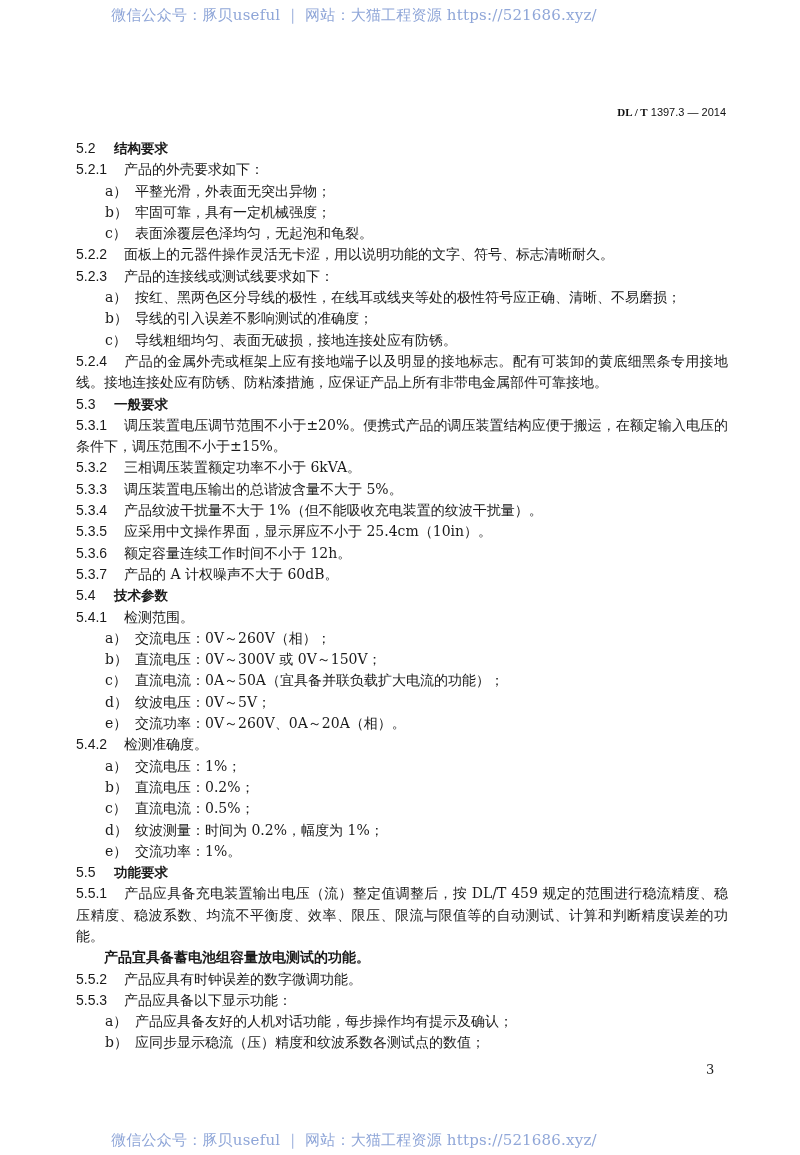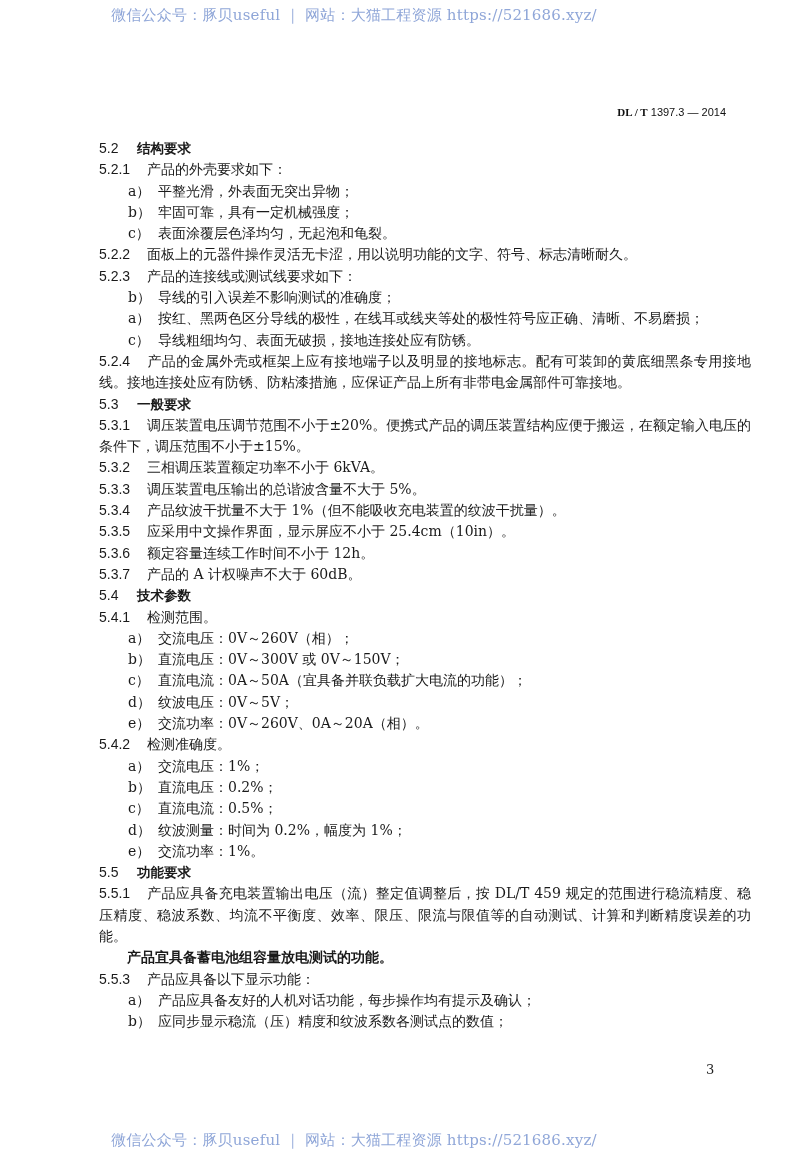--- a/index.html
+++ b/index.html
@@ -5,21 +5,21 @@
   html, body { margin: 0; padding: 0; background: #ffffff; }
   body { width: 800px; height: 1155px; position: relative; overflow: hidden;
          font-family: "DejaVu Serif", "Liberation Serif", serif; color: #1a1a1a; }
   .watermark { position: absolute; left: 12px; width: 684px; text-align: center;
                font-size: 15px; color: #8fa6d8; font-family: "DejaVu Serif", serif; letter-spacing: 0.2px; }
   .wm-top { top: 6px; }
   .wm-bottom { top: 1131px; }
   .std-code { position: absolute; top: 106px; right: 74px; font-size: 11px;
               font-family: "Liberation Sans", sans-serif; color: #111; }
   .std-code .b { font-weight: bold; font-family: "Liberation Serif", serif; }
-  .content { position: absolute; left: 76px; top: 138px; width: 652px; font-size: 14px; line-height: 21.3px; margin-left: 23px; }
+  .content { position: absolute; left: 76px; top: 138px; width: 652px; font-size: 14px; line-height: 21.3px; }
   .line { white-space: nowrap; }
   .wrap { white-space: normal; text-align: justify; }
   .num { font-family: "Liberation Sans", "DejaVu Sans", sans-serif; display: inline-block; }
   .sec .num { width: 38px; }
   .clause .num { width: 48px; }
   .sec .title { font-family: "DejaVu Sans", sans-serif; font-weight: bold; font-size: 13.5px; }
   .item { padding-left: 29px; }
   .item .lbl { display: inline-block; width: 30px; }
   .para { text-indent: 28px; font-weight: bold; }
   .page-num { position: absolute; top: 1062px; left: 706px; font-size: 13px; color: #222; }
@@ -47,22 +47,22 @@
   <div class="line item"><span class="lbl">b）</span><span>牢固可靠，具有一定机械强度；</span></div>
   <div class="line item"><span class="lbl">c）</span><span>表面涂覆层色泽均匀，无起泡和龟裂。</span></div>
 
   <div class="line clause">
     <span class="num">5.2.2</span><span>面板上的元器件操作灵活无卡涩，用以说明功能的文字、符号、标志清晰耐久。</span>
   </div>
 
   <div class="line clause">
     <span class="num">5.2.3</span><span>产品的连接线或测试线要求如下：</span>
   </div>
+  <div class="line item"><span class="lbl">a）</span><span>按红、黑两色区分导线的极性，在线耳或线夹等处的极性符号应正确、清晰、不易磨损；</span></div>
   <div class="line item"><span class="lbl">b）</span><span>导线的引入误差不影响测试的准确度；</span></div>
-  <div class="line item"><span class="lbl">a）</span><span>按红、黑两色区分导线的极性，在线耳或线夹等处的极性符号应正确、清晰、不易磨损；</span></div>
   <div class="line item"><span class="lbl">c）</span><span>导线粗细均匀、表面无破损，接地连接处应有防锈。</span></div>
 
   <div class="wrap clause">
     <span class="num">5.2.4</span><span>产品的金属外壳或框架上应有接地端子以及明显的接地标志。配有可装卸的黄底细黑条专用接地线。接地连接处应有防锈、防粘漆措施，应保证产品上所有非带电金属部件可靠接地。</span>
   </div>
 
   <div class="line sec">
     <span class="num">5.3</span><span class="title">一般要求</span>
   </div>
 
@@ -96,20 +96,21 @@
 
   <div class="line sec">
     <span class="num">5.5</span><span class="title">功能要求</span>
   </div>
 
   <div class="wrap clause">
     <span class="num">5.5.1</span><span>产品应具备充电装置输出电压（流）整定值调整后，按 DL/T 459 规定的范围进行稳流精度、稳压精度、稳波系数、均流不平衡度、效率、限压、限流与限值等的自动测试、计算和判断精度误差的功能。</span>
   </div>
   <div class="line para">产品宜具备蓄电池组容量放电测试的功能。</div>
 
+  <div class="line clause"><span class="num">5.5.2</span><span>产品应具有时钟误差的数字微调功能。</span></div>
   <div class="line clause"><span class="num">5.5.3</span><span>产品应具备以下显示功能：</span></div>
   <div class="line item"><span class="lbl">a）</span><span>产品应具备友好的人机对话功能，每步操作均有提示及确认；</span></div>
   <div class="line item"><span class="lbl">b）</span><span>应同步显示稳流（压）精度和纹波系数各测试点的数值；</span></div>
 </div>
 
 <div class="page-num">3</div>
 
 <div class="watermark wm-bottom">微信公众号：豚贝useful ｜ 网站：大猫工程资源 https://521686.xyz/</div>
 
 </body></html>

